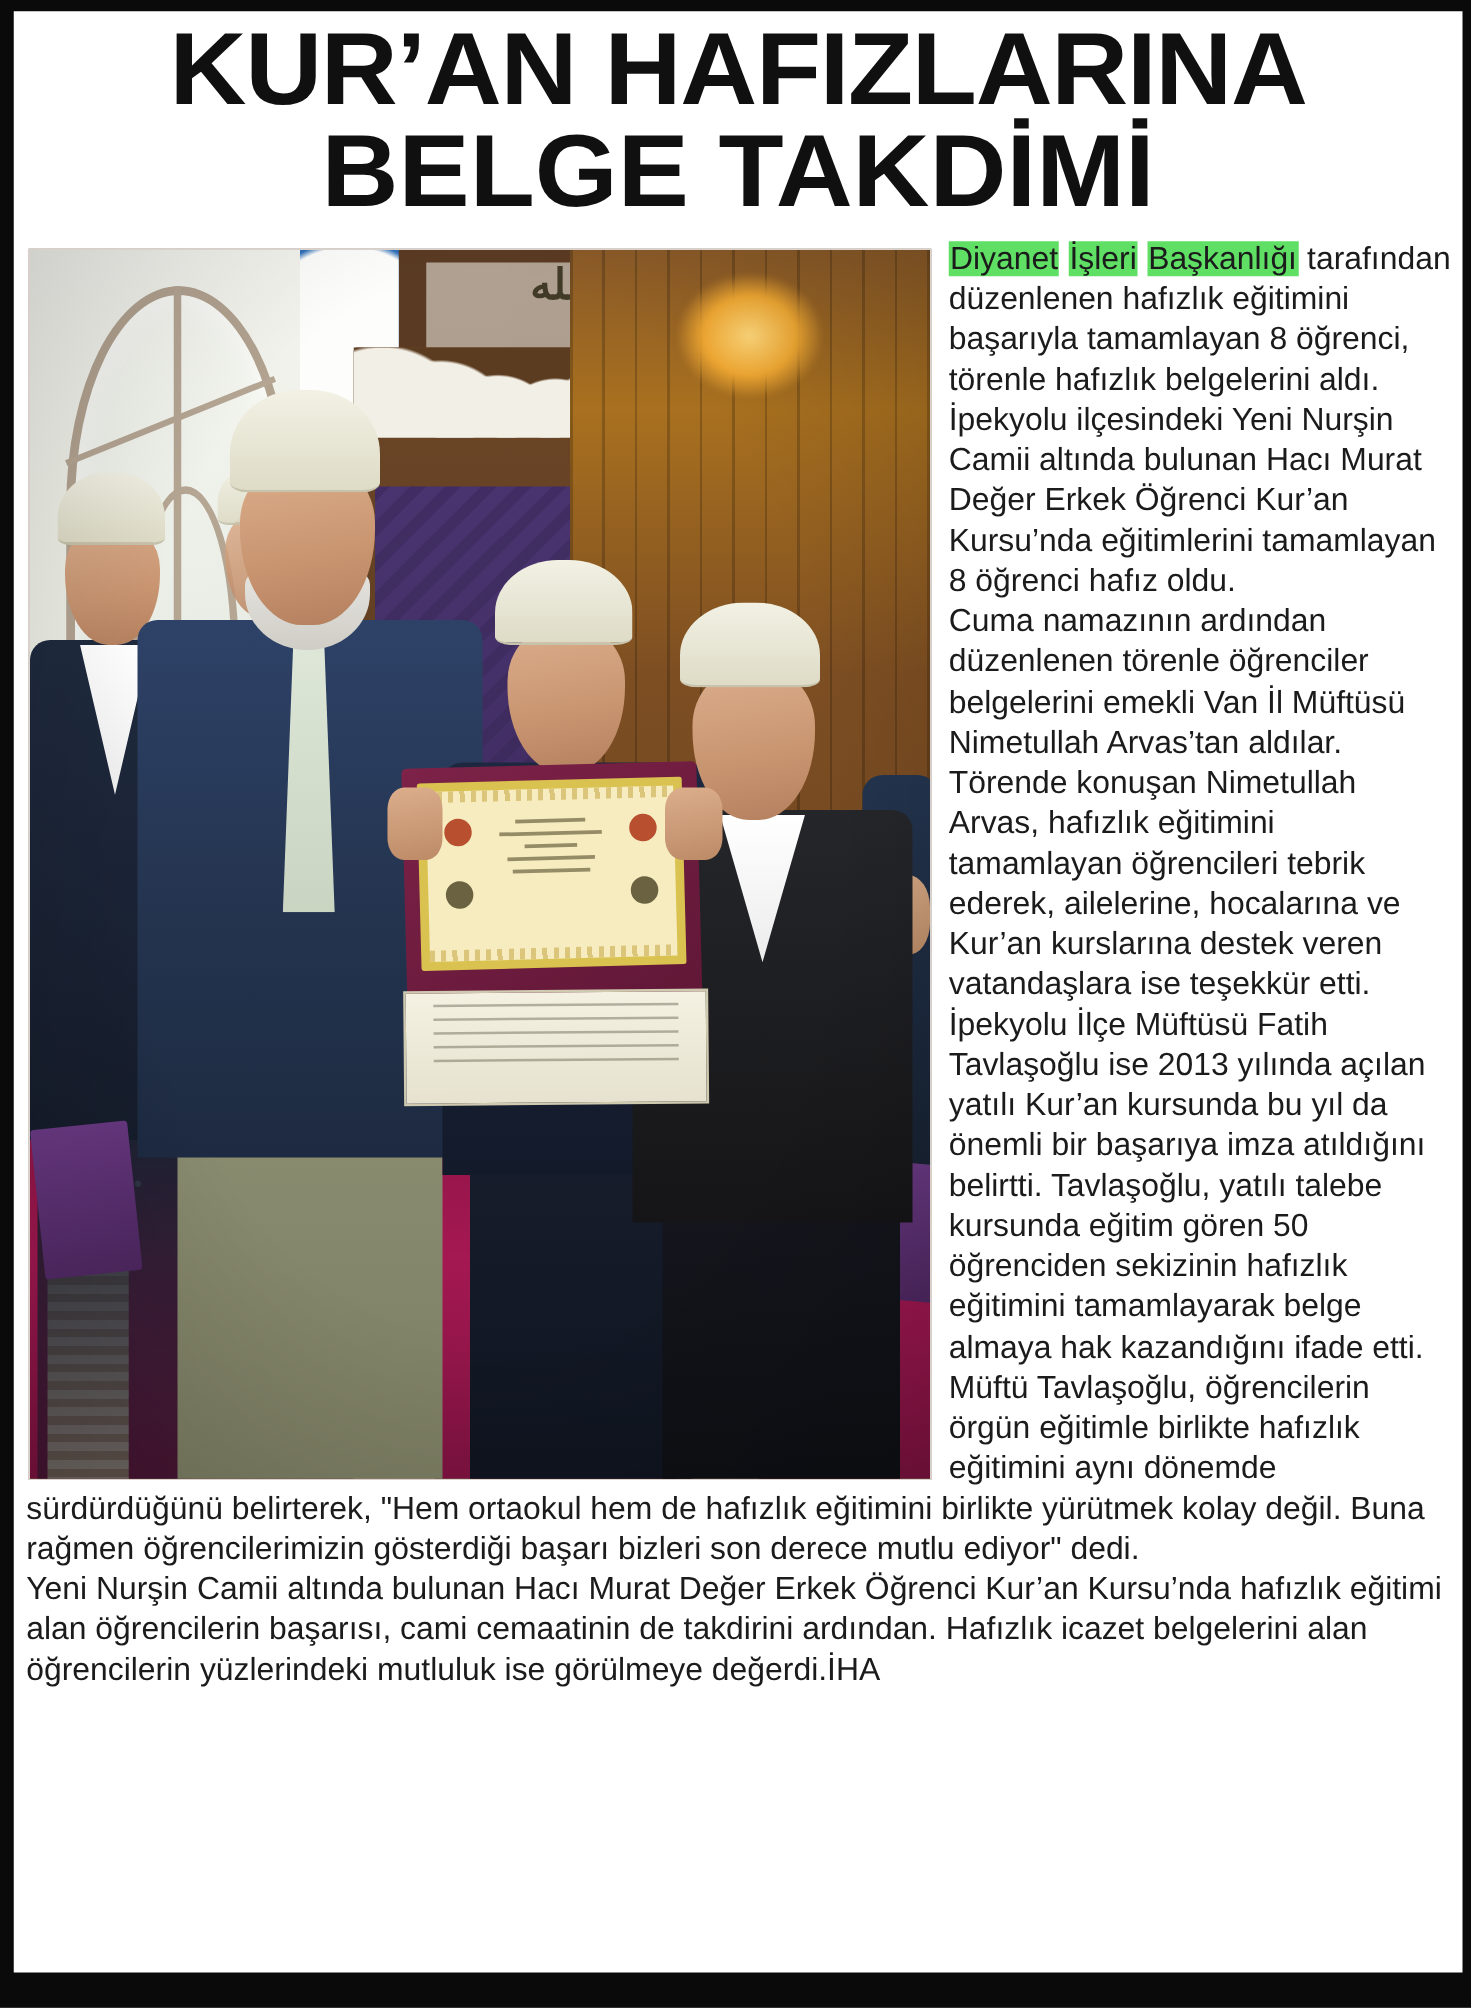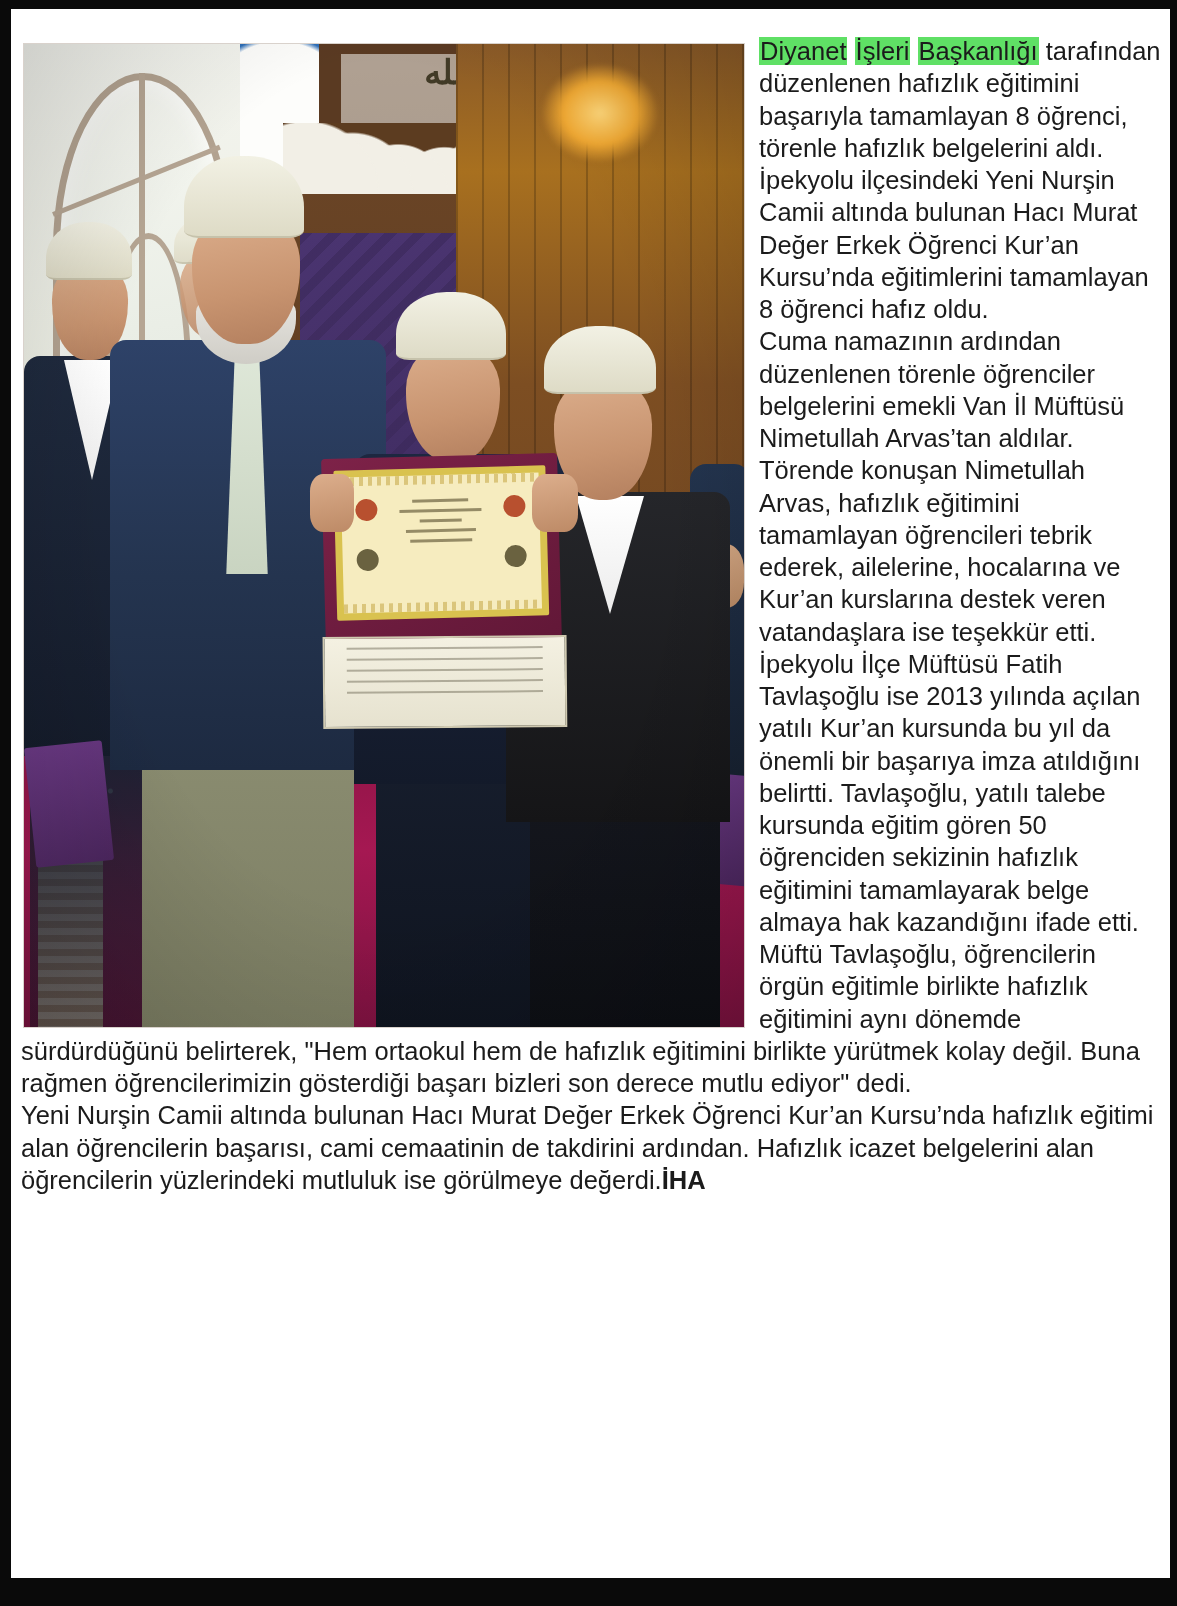--- a/index.html
+++ b/index.html
@@ -45,21 +45,21 @@
     transform: scaleX(1.04);
     transform-origin: center;
     white-space: nowrap;
   }
   .headline-line.l1 { margin-top: 8px; letter-spacing: -1px; }
   .headline-line.l2 { margin-top: 4px; letter-spacing: 0px; }
 
   
   .body-wrap {
     position: relative;
-    margin-top: 26px;
+    margin-top: 14px;
     padding: 0 8px 0 10px;
   }
 
   .article {
     font-size: 25.5px;
     line-height: 1.265;
     color: #1b1b1b;
     text-align: left;
     font-weight: 400;
   }
@@ -75,21 +75,21 @@
 
   .hl {
     background: #5fe065;
     color: #1b1b1b;
     padding: 0 1px;
     box-decoration-break: clone;
     -webkit-box-decoration-break: clone;
   }
 
   .agency {
-    font-weight: 700;
+    font-weight: 400;
   }
 
   
   .photo {
     position: relative;
     width: 100%;
     height: 100%;
     overflow: hidden;
     background: #5a3a22;
     border: 1px solid #d9d2cc;
@@ -338,20 +338,24 @@
   }
 
   .clear { clear: both; }
 </style>
 </head>
 <body>
 
 <div class="clipping">
   <div class="page">
 
+    <h1 class="headline">
+      <span class="headline-line l1">KUR’AN HAFIZLARINA</span>
+      <span class="headline-line l2">BELGE TAKDİMİ</span>
+    </h1>
 
     <div class="body-wrap">
 
       <div class="photo-float">
         <div class="photo">
 
           <div class="ph-wall-left"></div>
           <div class="ph-window"></div>
           <div class="ph-window-mullion">
               <i></i>

